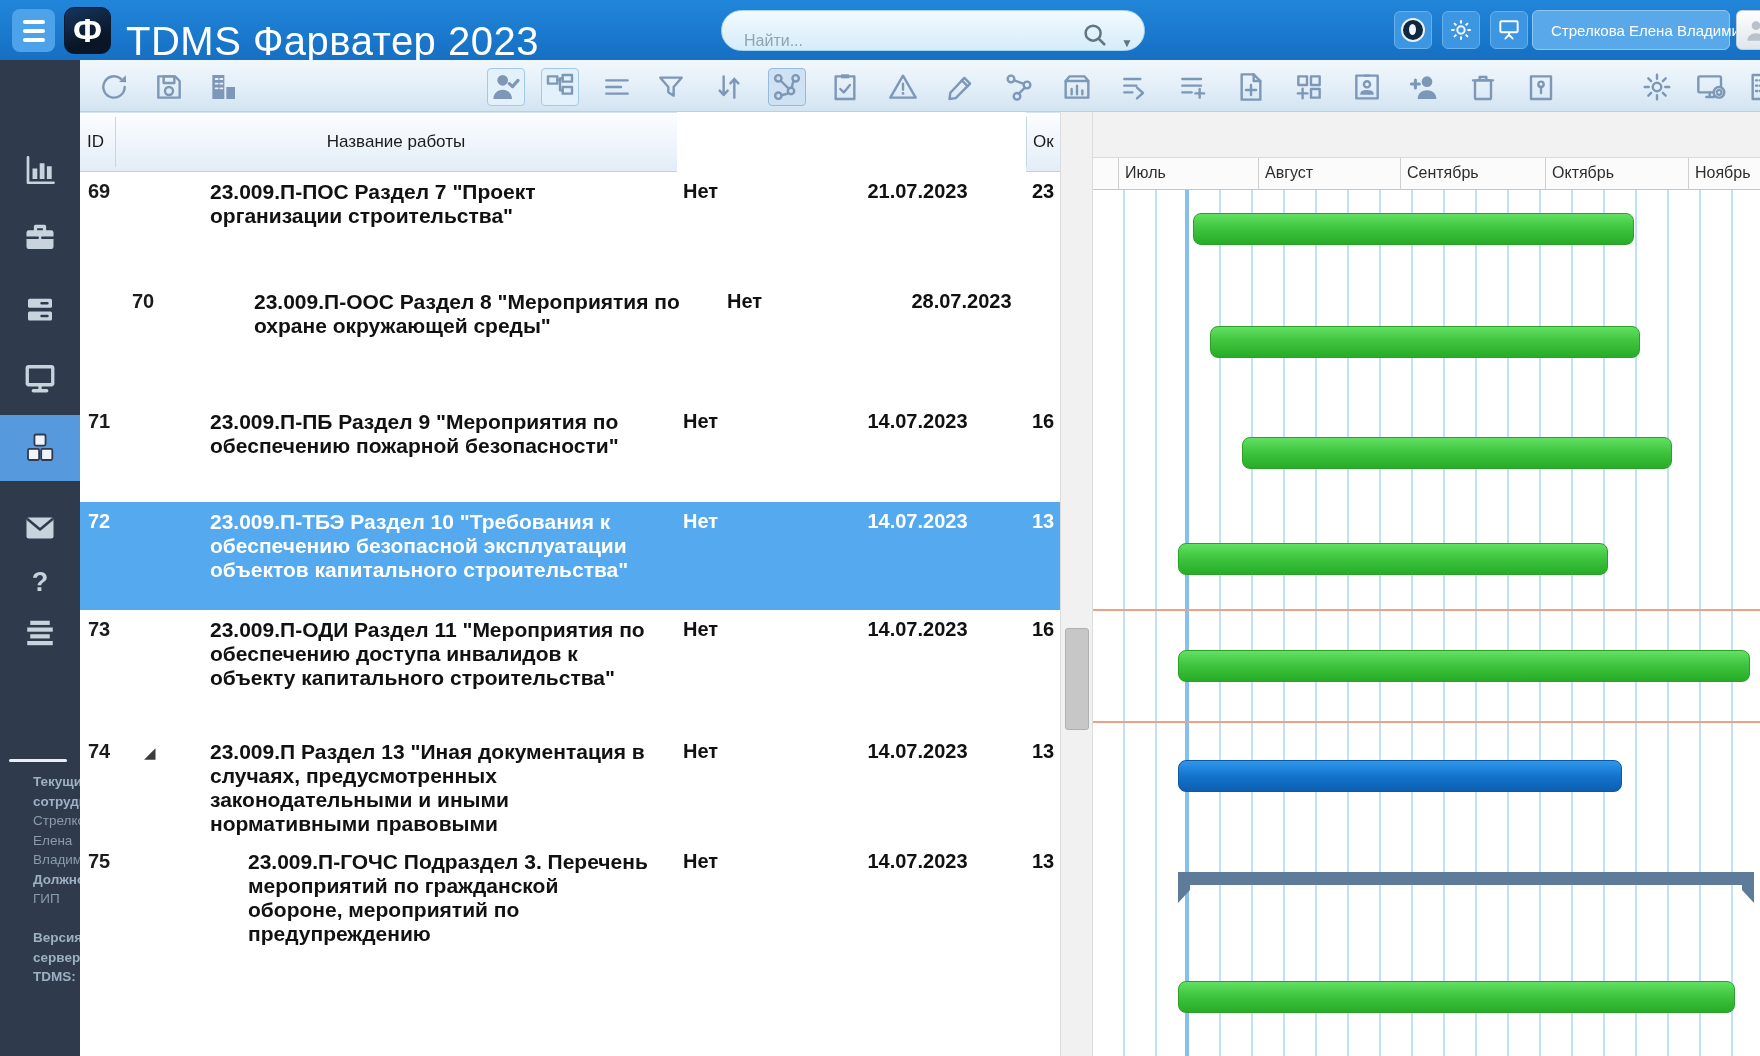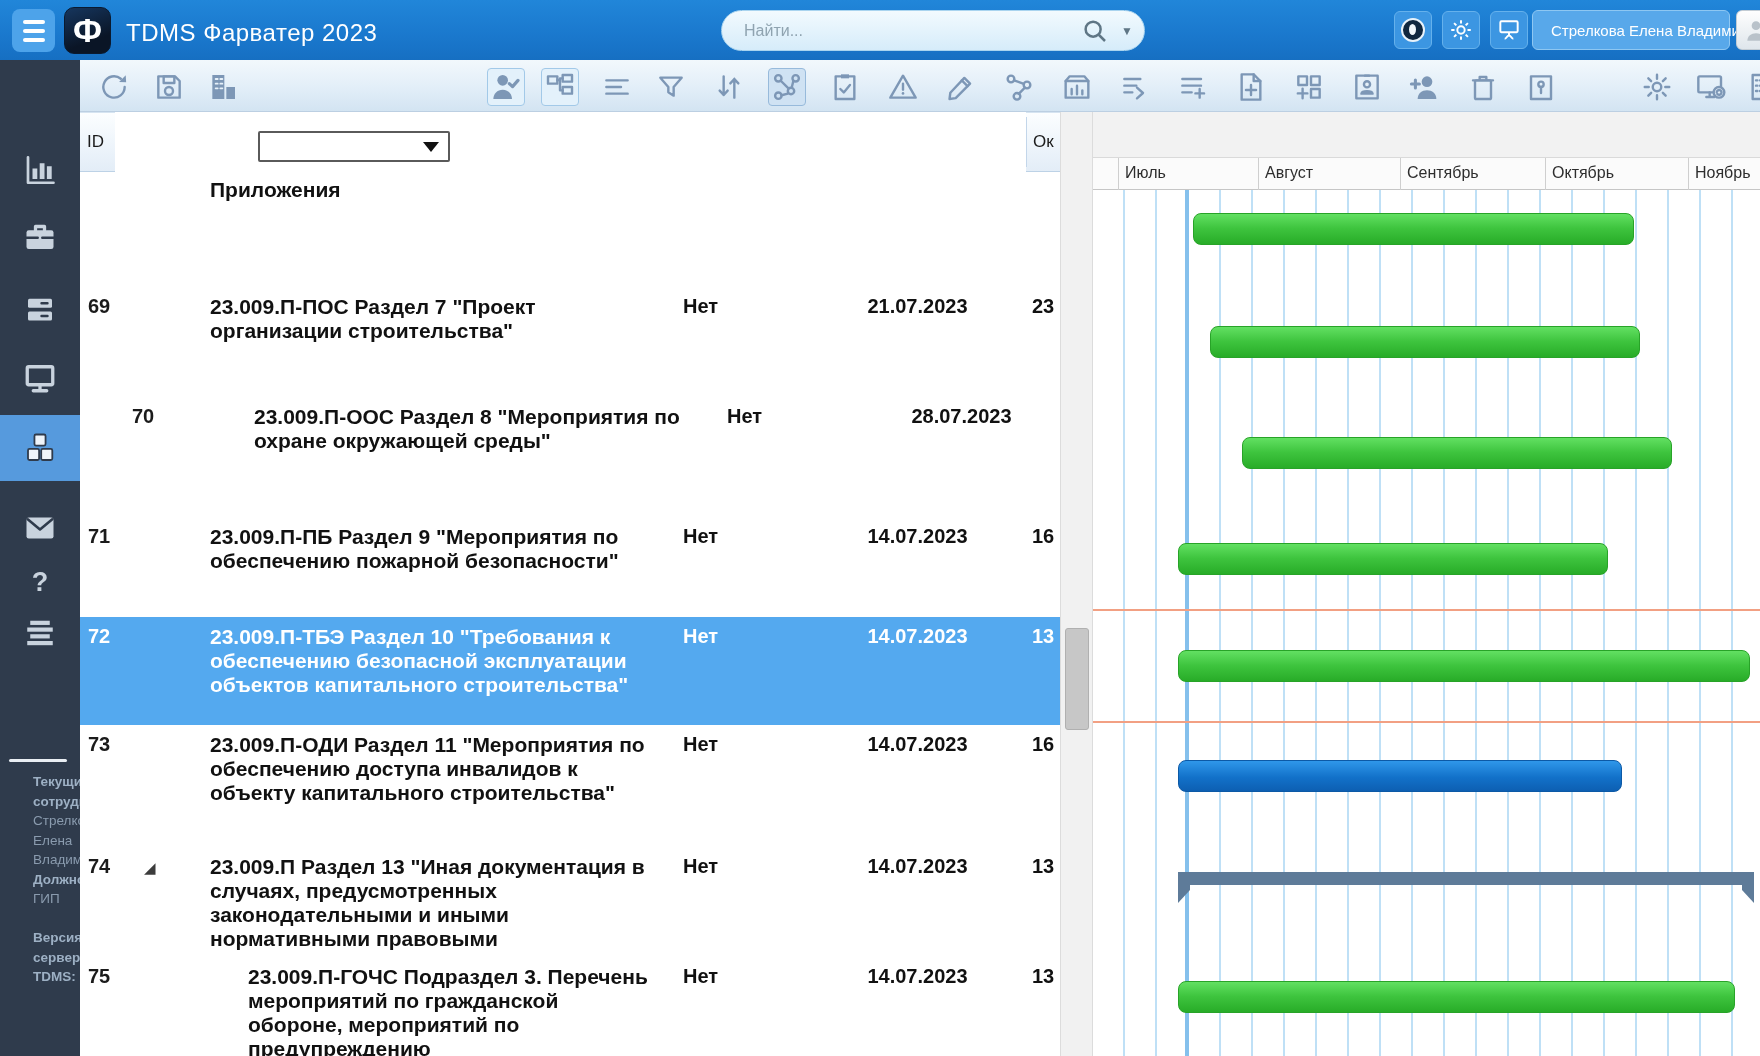--- a/index.html
+++ b/index.html
@@ -8,23 +8,23 @@
 
   
   .topbar { position:absolute; left:0; top:0; width:1760px; height:60px;
     background:linear-gradient(180deg,#2186d9 0%,#1a78cd 60%,#166fc2 100%); }
   .hamburger { position:absolute; left:12px; top:9px; width:43px; height:43px; border-radius:8px;
     background:#4da3ea; display:flex; flex-direction:column; justify-content:center; gap:5px; align-items:center; cursor:pointer; }
   .hamburger span { display:block; width:22px; height:4px; border-radius:2px; background:#fff; }
   .logo { position:absolute; left:64px; top:7px; width:47px; height:47px; border-radius:10px;
     background:linear-gradient(160deg,#16365e 0%,#0a1526 70%); color:#fff; font-size:34px; font-weight:bold;
     display:flex; align-items:center; justify-content:center; border:1px solid #0a1a30; }
-  .app-title { position:absolute; left:126px; top:4px; height:60px; line-height:58px; color:#fff; font-size:24px; letter-spacing:.5px; white-space:nowrap; }
+  .app-title { position:absolute; left:126px; top:12px; height:60px; line-height:58px; color:#fff; font-size:40px; letter-spacing:.5px; white-space:nowrap; }
   .searchbox { position:absolute; left:721px; top:10px; width:424px; height:41px; border-radius:21px;
-    background:linear-gradient(180deg,#f2fafe 0%,#d6ecfa 100%); border:1px solid #a9d4ef; display:flex; align-items:center; }
+    background:linear-gradient(180deg,#f2fafe 0%,#d6ecfa 100%); border:1px solid #a9d4ef; display:flex; align-items:flex-end; }
   .searchbox input { flex:1; border:none; outline:none; background:transparent; padding-left:22px; font-size:16px; color:#49606f; font-family:"Liberation Sans",sans-serif; }
   .searchbox input::placeholder { color:#8fa3b0; }
   .search-mag { width:30px; height:30px; color:#5f7685; flex:0 0 auto; cursor:pointer; }
   .search-caret { width:34px; color:#5f7685; font-size:12px; text-align:center; cursor:pointer; }
   .tb-btn { position:absolute; top:11px; width:38px; height:38px; border-radius:6px; background:#3c96e2;
     border:1px solid #65b1ec; display:flex; align-items:center; justify-content:center; cursor:pointer; color:#fff; }
   .dotIcon { width:24px; height:24px; border-radius:50%; background:#10273f; border:2px solid #e8f2fa; position:relative; }
   .dotIcon::after { content:""; position:absolute; left:6px; top:4px; width:7px; height:11px; border-radius:50%; background:#f2f7fb; }
   .user-btn { position:absolute; left:1532px; top:10px; width:198px; height:40px; border-radius:6px;
     background:#58a8ea; border:1px solid #8ec7f2; display:flex; align-items:center; gap:8px; padding:0 10px; cursor:pointer; }
@@ -403,30 +403,31 @@
             <rect x="5.5" y="13.5" width="13" height="2.8" fill="currentColor" stroke="none"></rect>
             <rect x="3.5" y="18" width="17" height="2.8" fill="currentColor" stroke="none"></rect>
           </svg>
         </span>
       </div>
     </div>
 
   <div class="thead l" style="left:80px;width:35px">
       <span>ID</span>
     </div>
+  <div class="thead c" style="left:115px;width:562px">
+      <div class="bl"></div>
+      <span>Название работы</span>
+    </div>
   <div class="thead l" style="left:1026px;width:34px;overflow:hidden">
       <div class="bl"></div>
       <span>Ок</span>
     </div>
   <div class="sort-arrow"></div>
 
   <div class="tbody" id="tbody">
-      <div class="trow" style="height: 115px;">
-        <div class="rname" style="top:6px;">Приложения</div>
-      </div>
       <div class="trow" style="height: 110px;">
         <div class="rid">69</div>
         <div class="rname" style="">23.009.П-ПОС Раздел 7 "Проект организации строительства"</div>
         <div class="rpred">Нет</div>
         <div class="rstart">21.07.2023</div>
         <div class="rend">23</div>
       </div>
       <div class="trow" style="height: 112px; margin-left: 44px;">
         <div class="rid">70</div>
         <div class="rname" style="">23.009.П-ООС Раздел 8 "Мероприятия по охране окружающей среды"</div>

